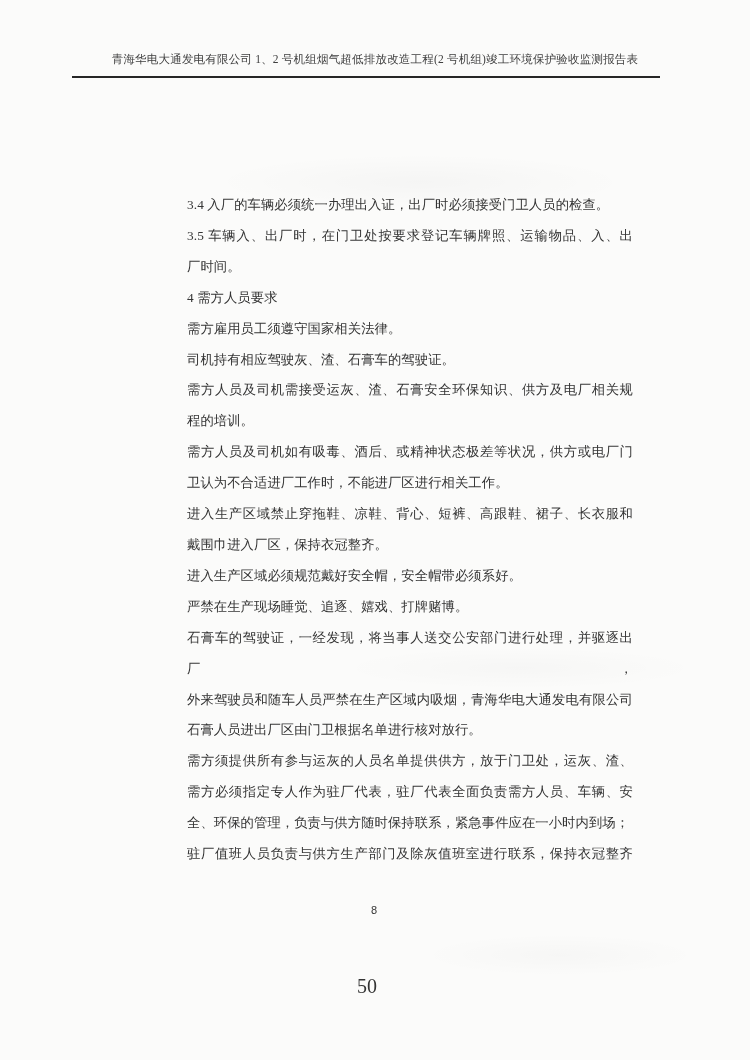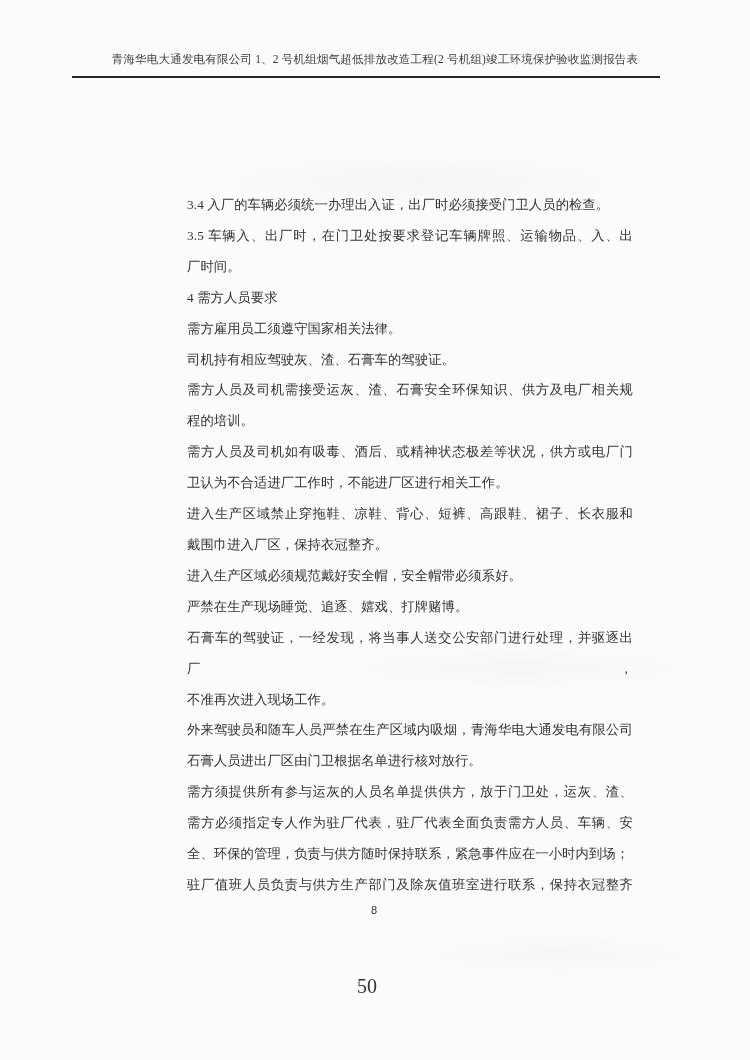--- a/index.html
+++ b/index.html
@@ -79,21 +79,20 @@
       <div class="line">司机持有相应驾驶灰、渣、石膏车的驾驶证。</div>
       <div class="line just">需方人员及司机需接受运灰、渣、石膏安全环保知识、供方及电厂相关规</div>
       <div class="line">程的培训。</div>
       <div class="line just">需方人员及司机如有吸毒、酒后、或精神状态极差等状况，供方或电厂门</div>
       <div class="line">卫认为不合适进厂工作时，不能进厂区进行相关工作。</div>
       <div class="line just">进入生产区域禁止穿拖鞋、凉鞋、背心、短裤、高跟鞋、裙子、长衣服和</div>
       <div class="line">戴围巾进入厂区，保持衣冠整齐。</div>
       <div class="line">进入生产区域必须规范戴好安全帽，安全帽带必须系好。</div>
       <div class="line">严禁在生产现场睡觉、追逐、嬉戏、打牌赌博。</div>
       <div class="line just">石膏车的驾驶证，一经发现，将当事人送交公安部门进行处理，并驱逐出厂，</div>
-      <div class="line">不准再次进入现场工作。</div>
       <div class="line just">外来驾驶员和随车人员严禁在生产区域内吸烟，青海华电大通发电有限公司</div>
       <div class="line">石膏人员进出厂区由门卫根据名单进行核对放行。</div>
       <div class="line just">需方须提供所有参与运灰的人员名单提供供方，放于门卫处，运灰、渣、</div>
       <div class="line just">需方必须指定专人作为驻厂代表，驻厂代表全面负责需方人员、车辆、安</div>
       <div class="line">全、环保的管理，负责与供方随时保持联系，紧急事件应在一小时内到场；</div>
       <div class="line just">驻厂值班人员负责与供方生产部门及除灰值班室进行联系，保持衣冠整齐</div>
     </div>
 
   <div class="inner-page-number">8</div>
 

